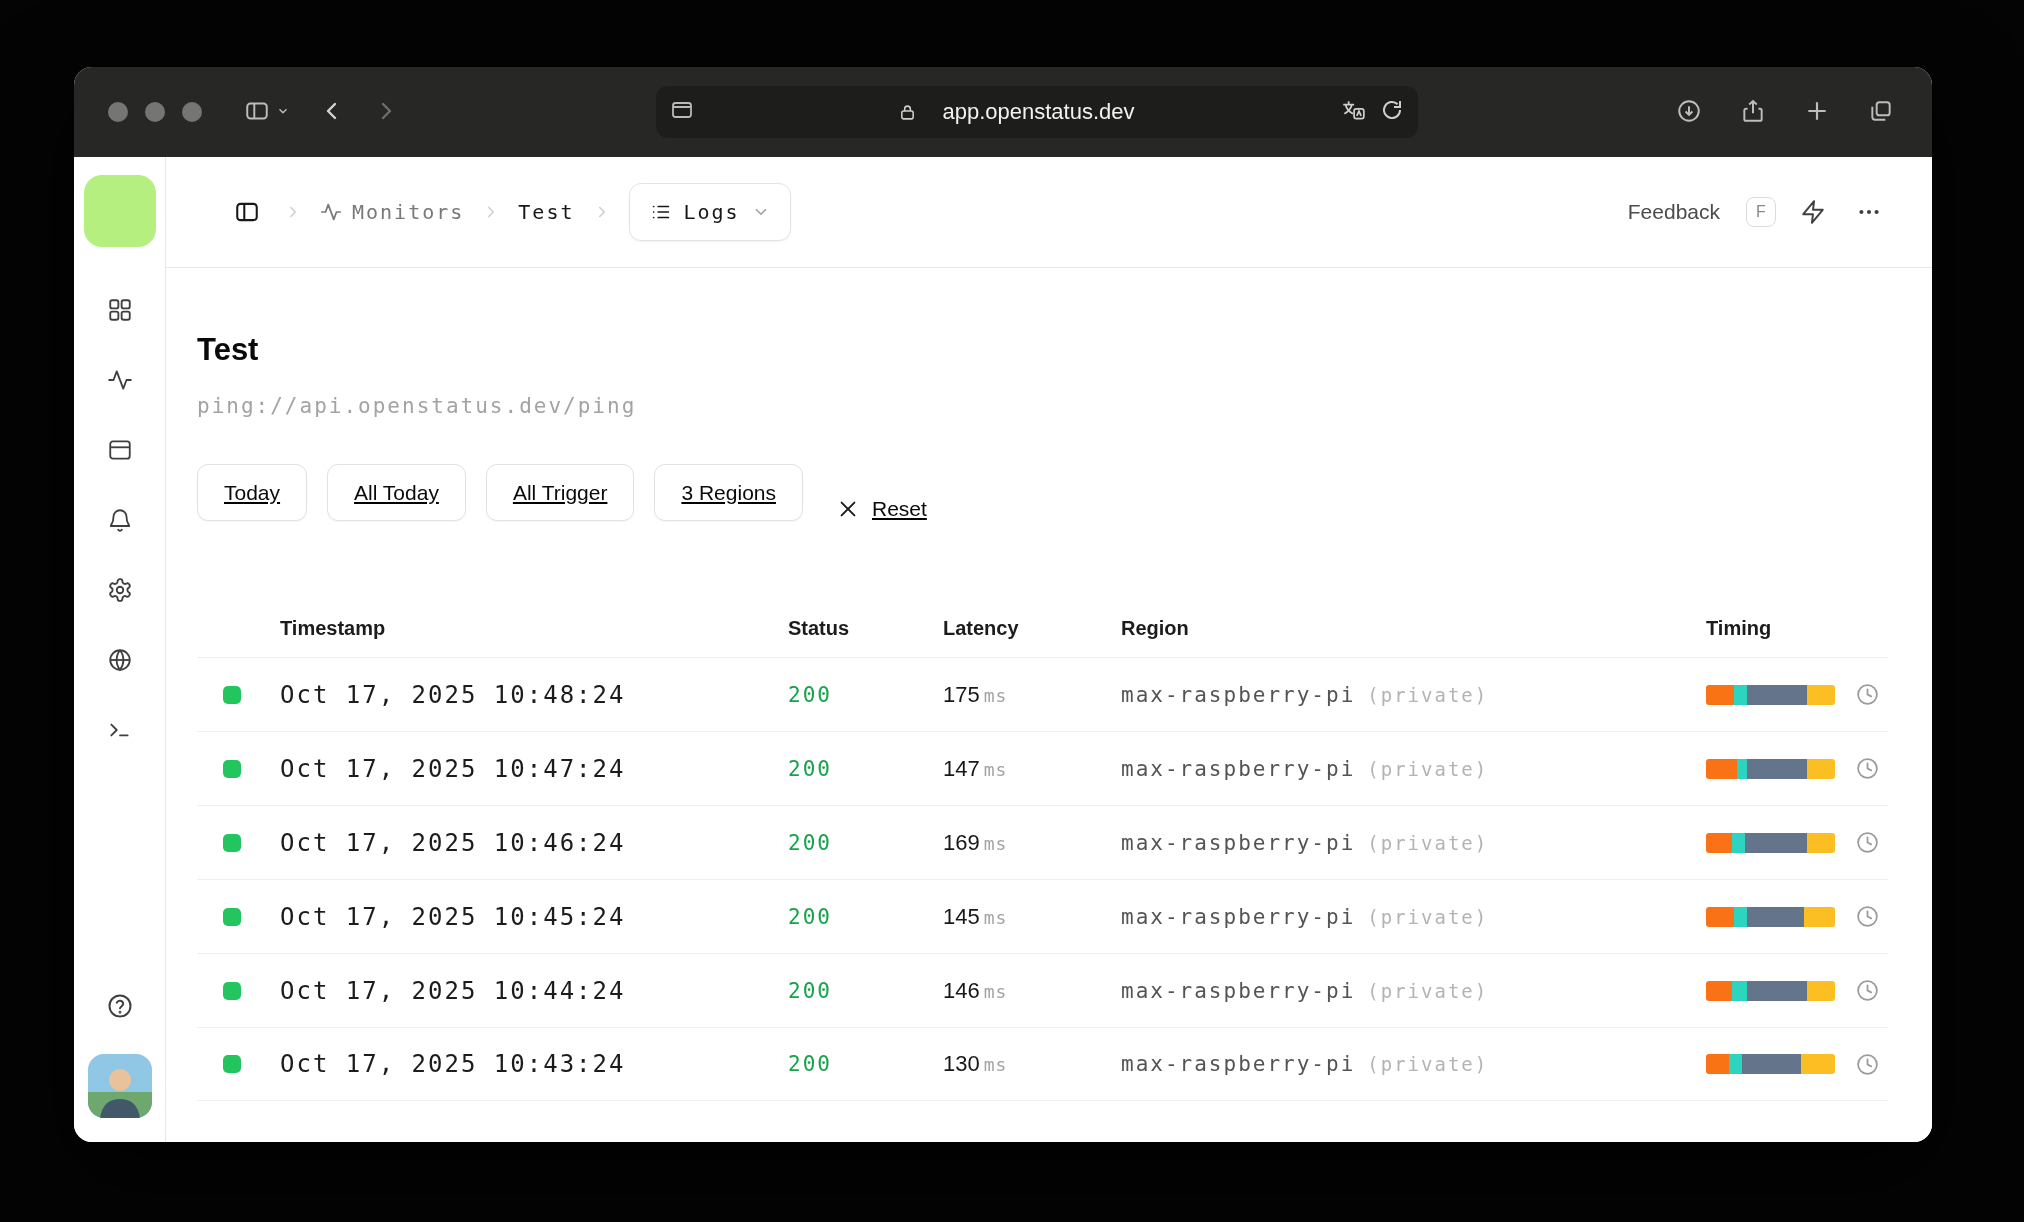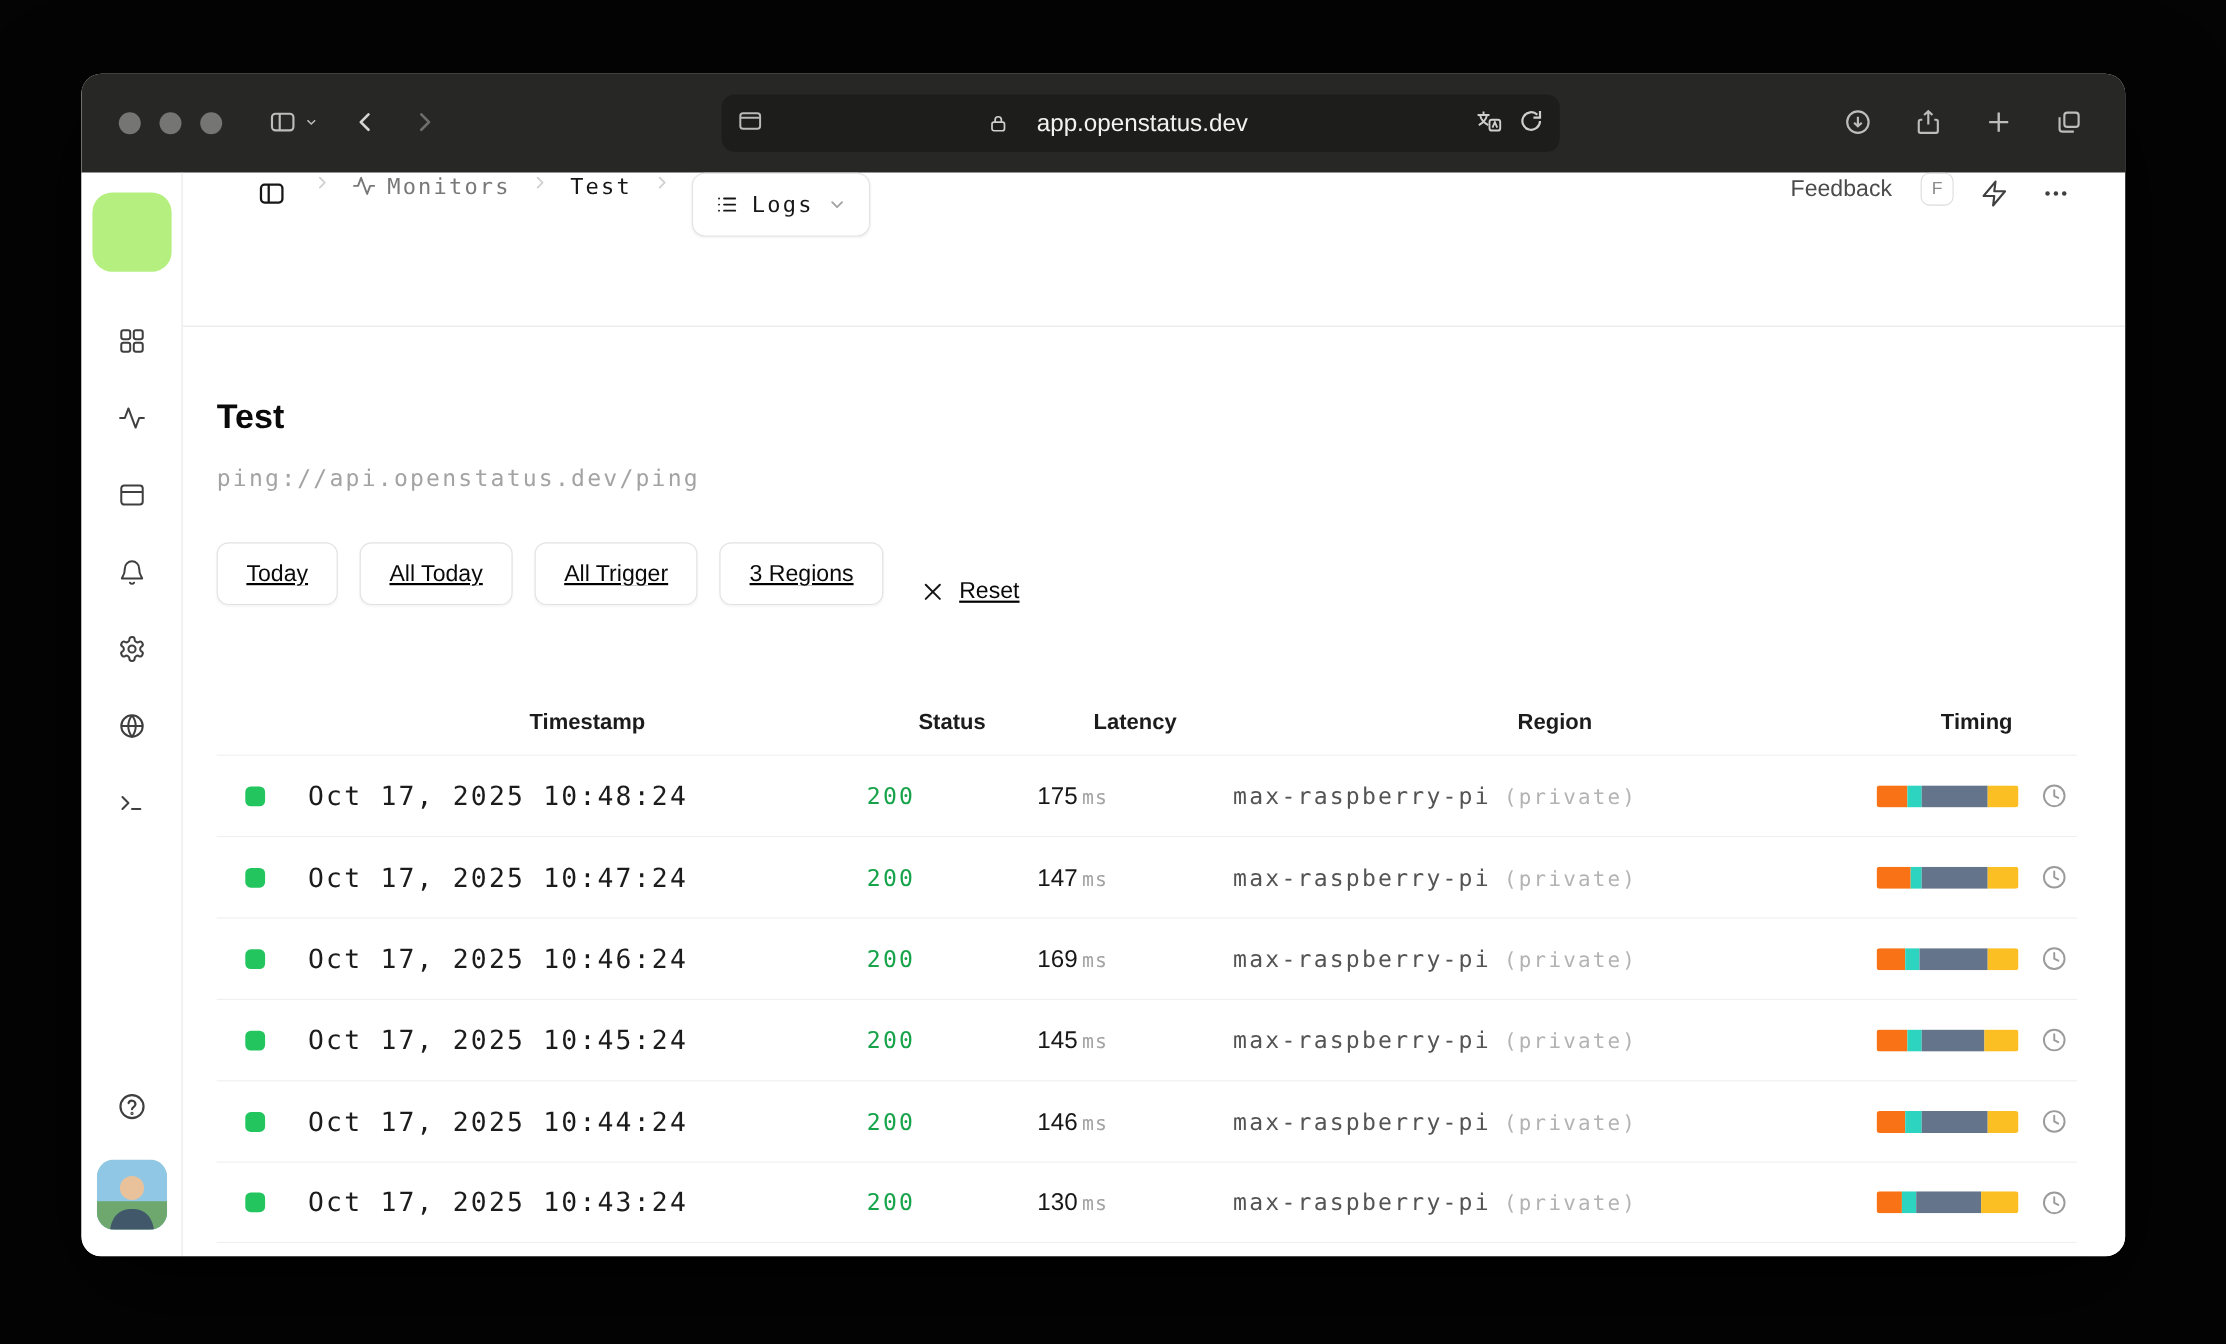--- a/index.html
+++ b/index.html
@@ -53,22 +53,22 @@
   .logo { width:72px; height:72px; border-radius:18px; background:#b5ef80; border:none; cursor:pointer; }
   .rail-icons { margin-top:50px; display:flex; flex-direction:column; gap:44px; color:#3f3f3f; }
   .rail-btn { background:none; border:none; color:#3f3f3f; cursor:pointer; line-height:0; }
   .rail-bottom { margin-top:auto; display:flex; flex-direction:column; align-items:center; gap:34px; }
   .avatar { width:64px; height:64px; border-radius:16px; overflow:hidden; border:none; cursor:pointer; padding:0; line-height:0; }
 
   .main { flex:1; display:flex; flex-direction:column; min-width:0; }
 
   
   .topbar {
-    height:140px; border-bottom:1px solid #e7e7e7;
-    display:flex; align-items:flex-start;
+    height:111px; border-bottom:1px solid #e7e7e7;
+    display:flex; align-items:center;
     padding:0 44px 0 62px; gap:18px;
   }
   .crumb-sep { color:#d0d0d0; line-height:0; }
   .crumb { display:flex; align-items:center; gap:10px; font-size:20px; }
   .crumb.muted { color:#787878; }
   .crumb.dark { color:#171717; }
   .logs-btn {
     display:flex; align-items:center; gap:12px;
     border:1px solid #e3e3e3; border-radius:12px; background:#fff;
     height:58px; padding:0 20px; font-size:20px; color:#171717; cursor:pointer;
@@ -103,21 +103,21 @@
   }
 
   
   .table { margin-top:78px; }
   .grid-row {
     display:grid;
     grid-template-columns:83px 508px 155px 178px 585px 1fr;
     align-items:center;
   }
   .thead { height:58px; }
-  .thead .th { font-size:20px; font-weight:700; color:#1c1c1c;text-align:center; }
+  .thead .th { font-size:20px; font-weight:700; color:#1c1c1c; }
   .log-row { height:74px; border-top:1px solid #efefef; cursor:pointer; }
   .log-row:last-child { border-bottom:1px solid #efefef; }
   .dot-cell { padding-left:26px; }
   .dot { width:18px; height:18px; border-radius:5px; background:#22c55e; display:block; }
   .ts { font-size:24px; color:#1c1c1c; }
   .status-ok { font-size:21px; color:#16a34a; }
   .latency { font-size:22px; font-weight:500; color:#171717; display:flex; align-items:baseline; }
   .latency .unit { font-size:18px; color:#a3a3a3; margin-left:4px; letter-spacing:1px; }
   .region { font-size:21px; color:#545454; display:flex; align-items:baseline; gap:12px; white-space:nowrap; overflow:hidden; }
   .region .note { font-size:19px; color:#b3b3b3; }

